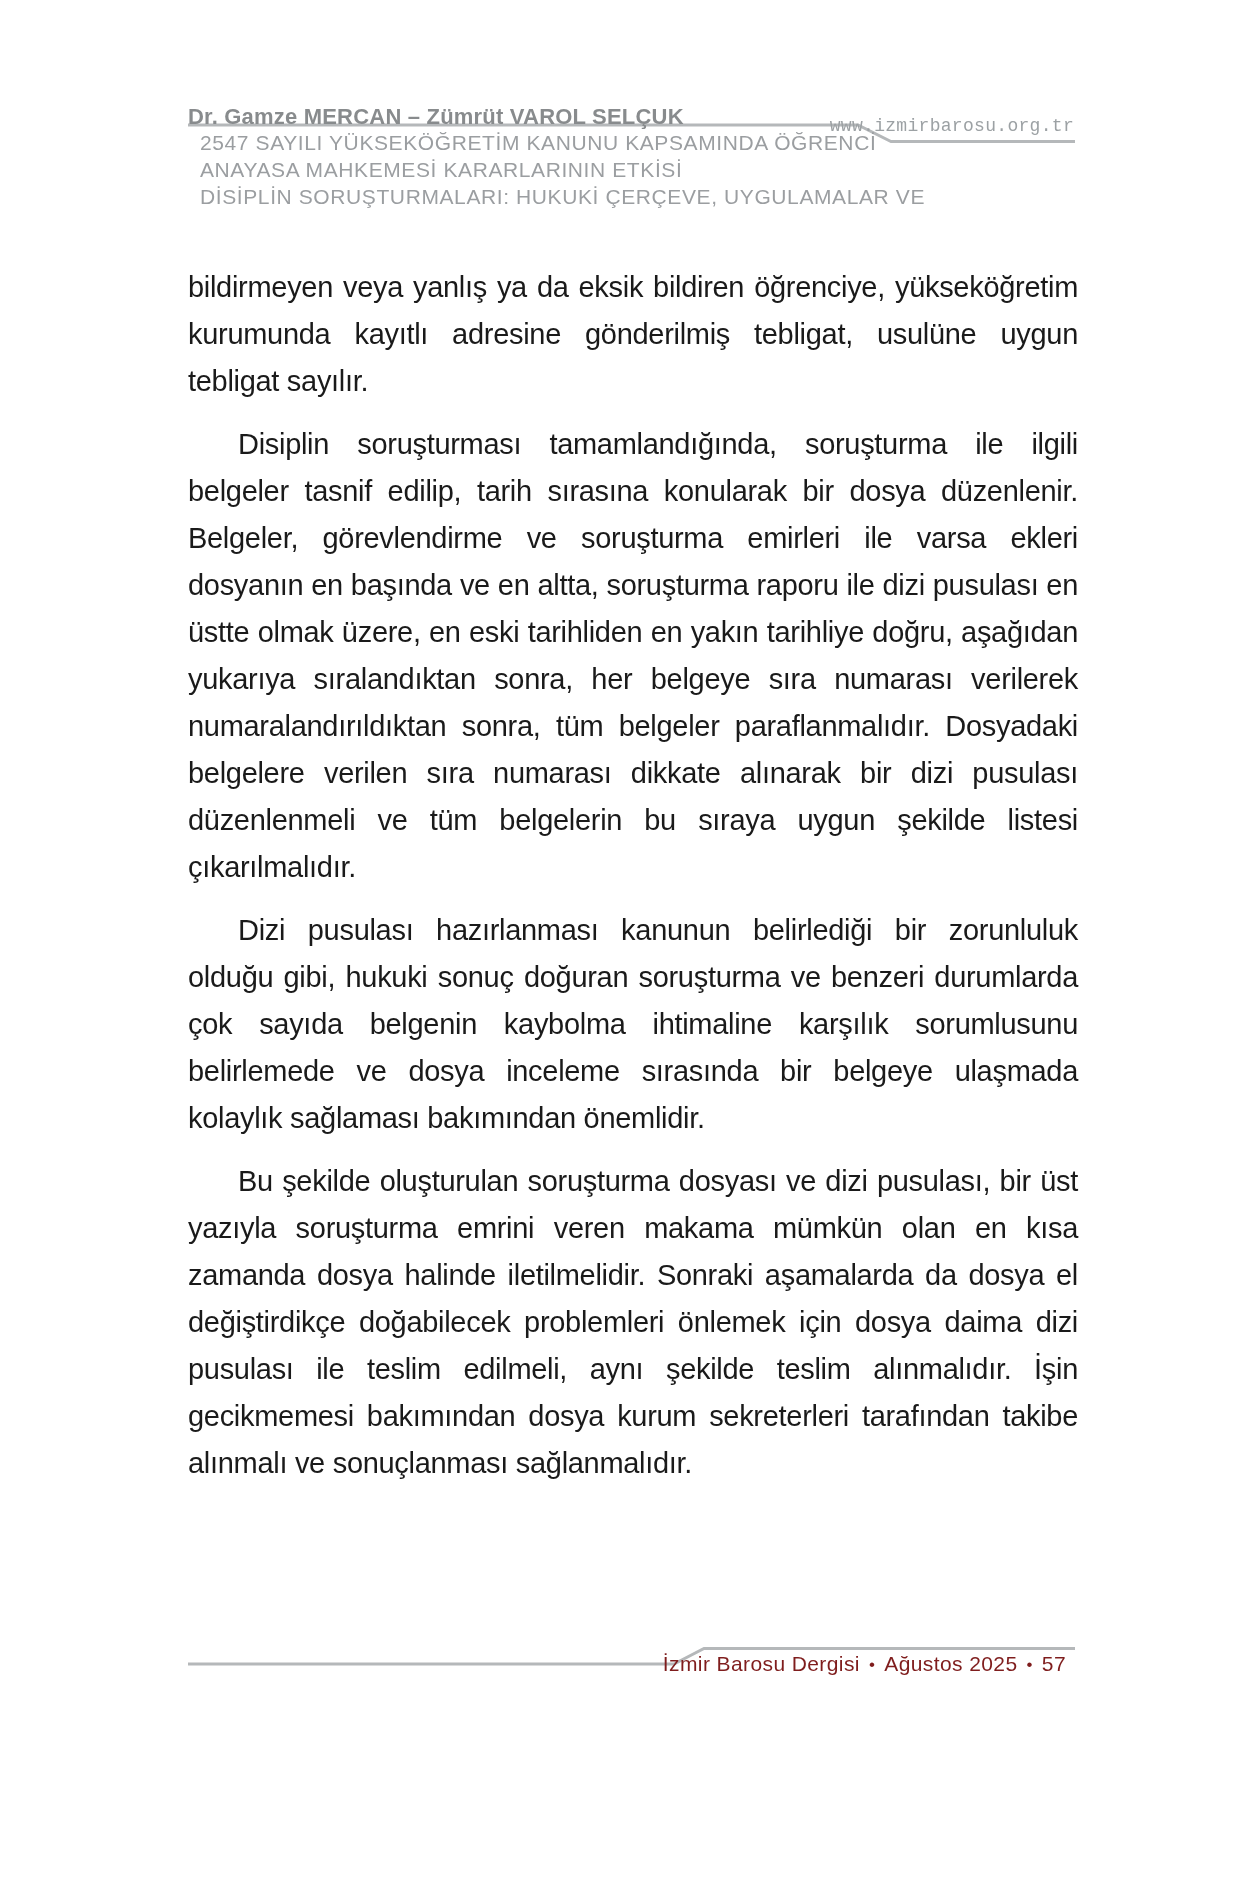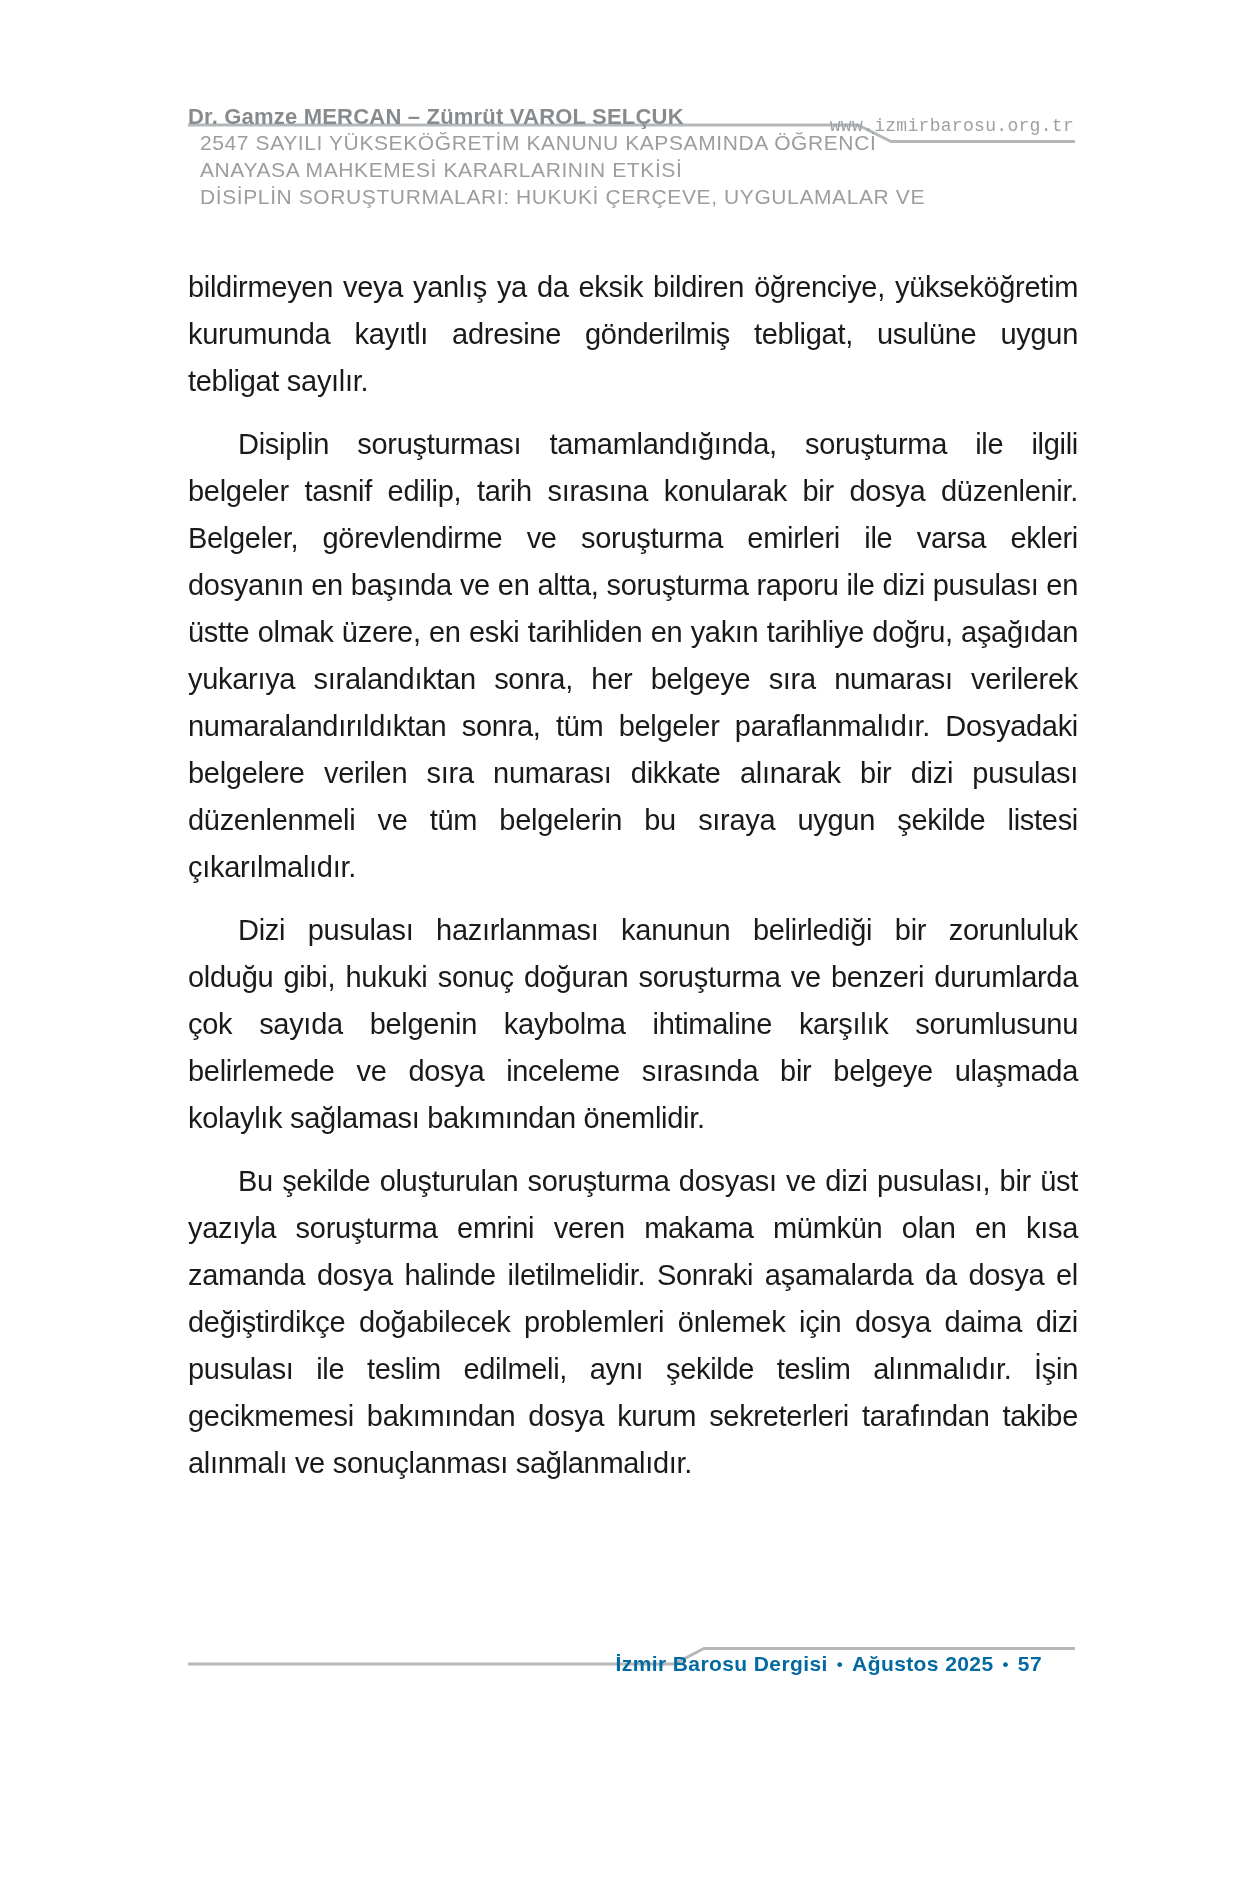--- a/index.html
+++ b/index.html
@@ -74,28 +74,27 @@
   }
   .article-body p.para {
     margin: 0 0 16px 0;
     padding: 0;
   }
   .article-body p.para.indent {
     text-indent: 50px;
   }
   .footer-text {
     position: absolute;
-    right: 218px;
+    right: 194px;
     top: 1651px;
     font-size: 21px;
     line-height: 26px;
     letter-spacing: 0.4px;
-    color: #0369a1;
+    color: #7f1d1d;
     white-space: nowrap;
-    font-weight: bold;
   }
   .footer-text .sep {
     display: inline-block;
     margin: 0 9px;
     font-size: 17px;
     vertical-align: 1px;
   }
 </style>
 </head>
 <body>

